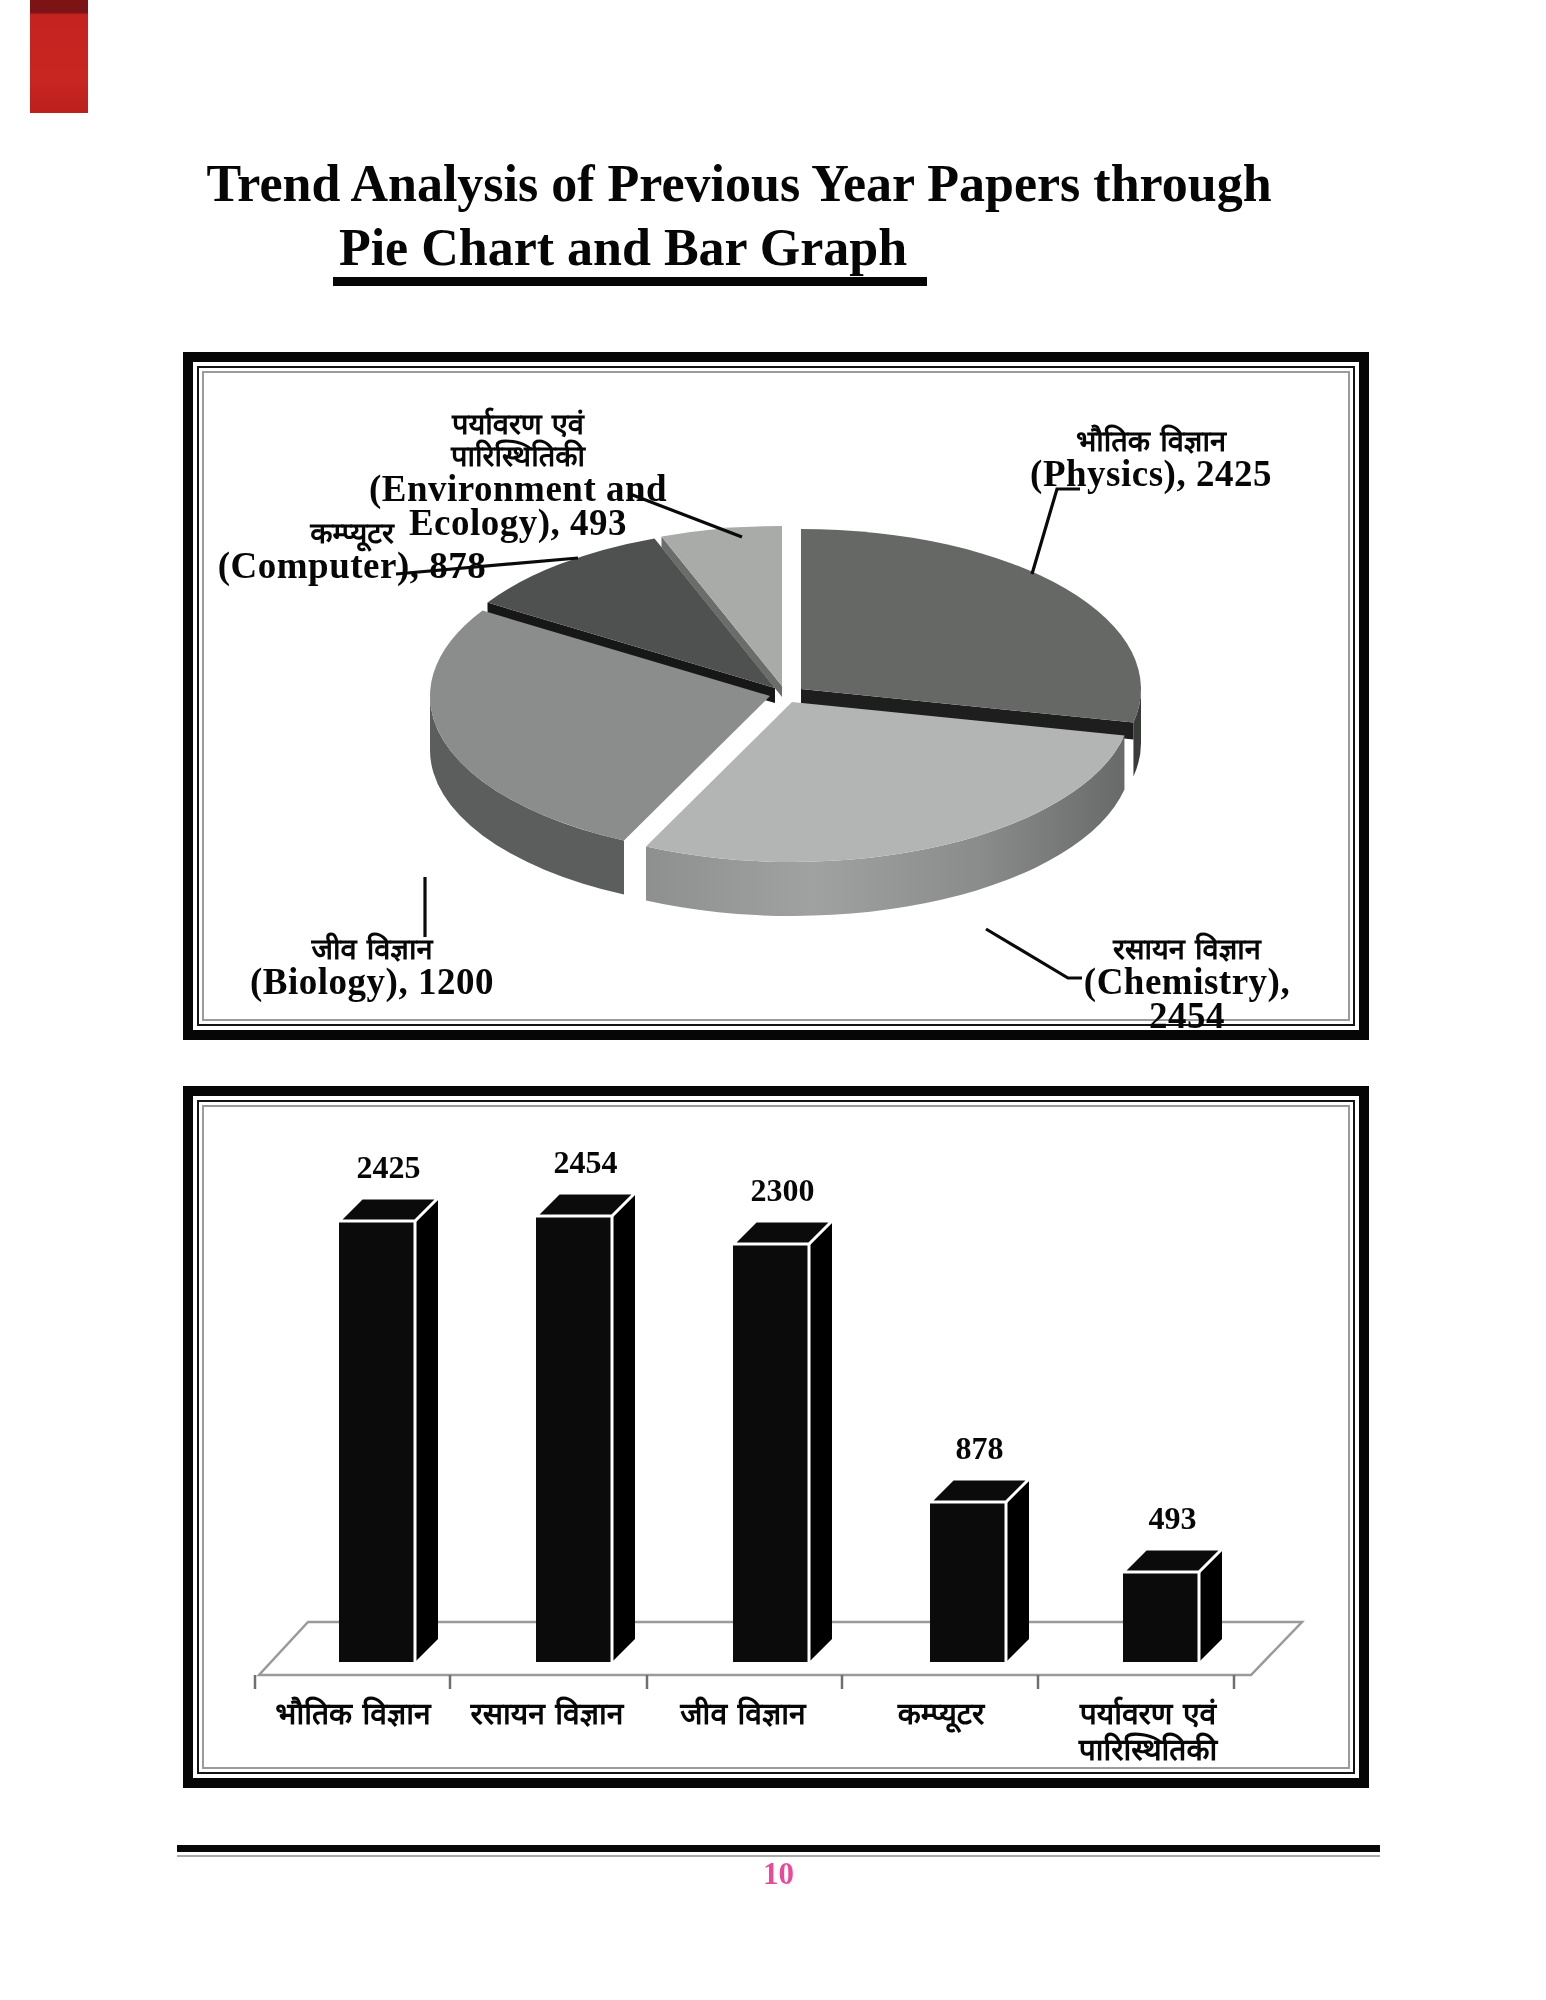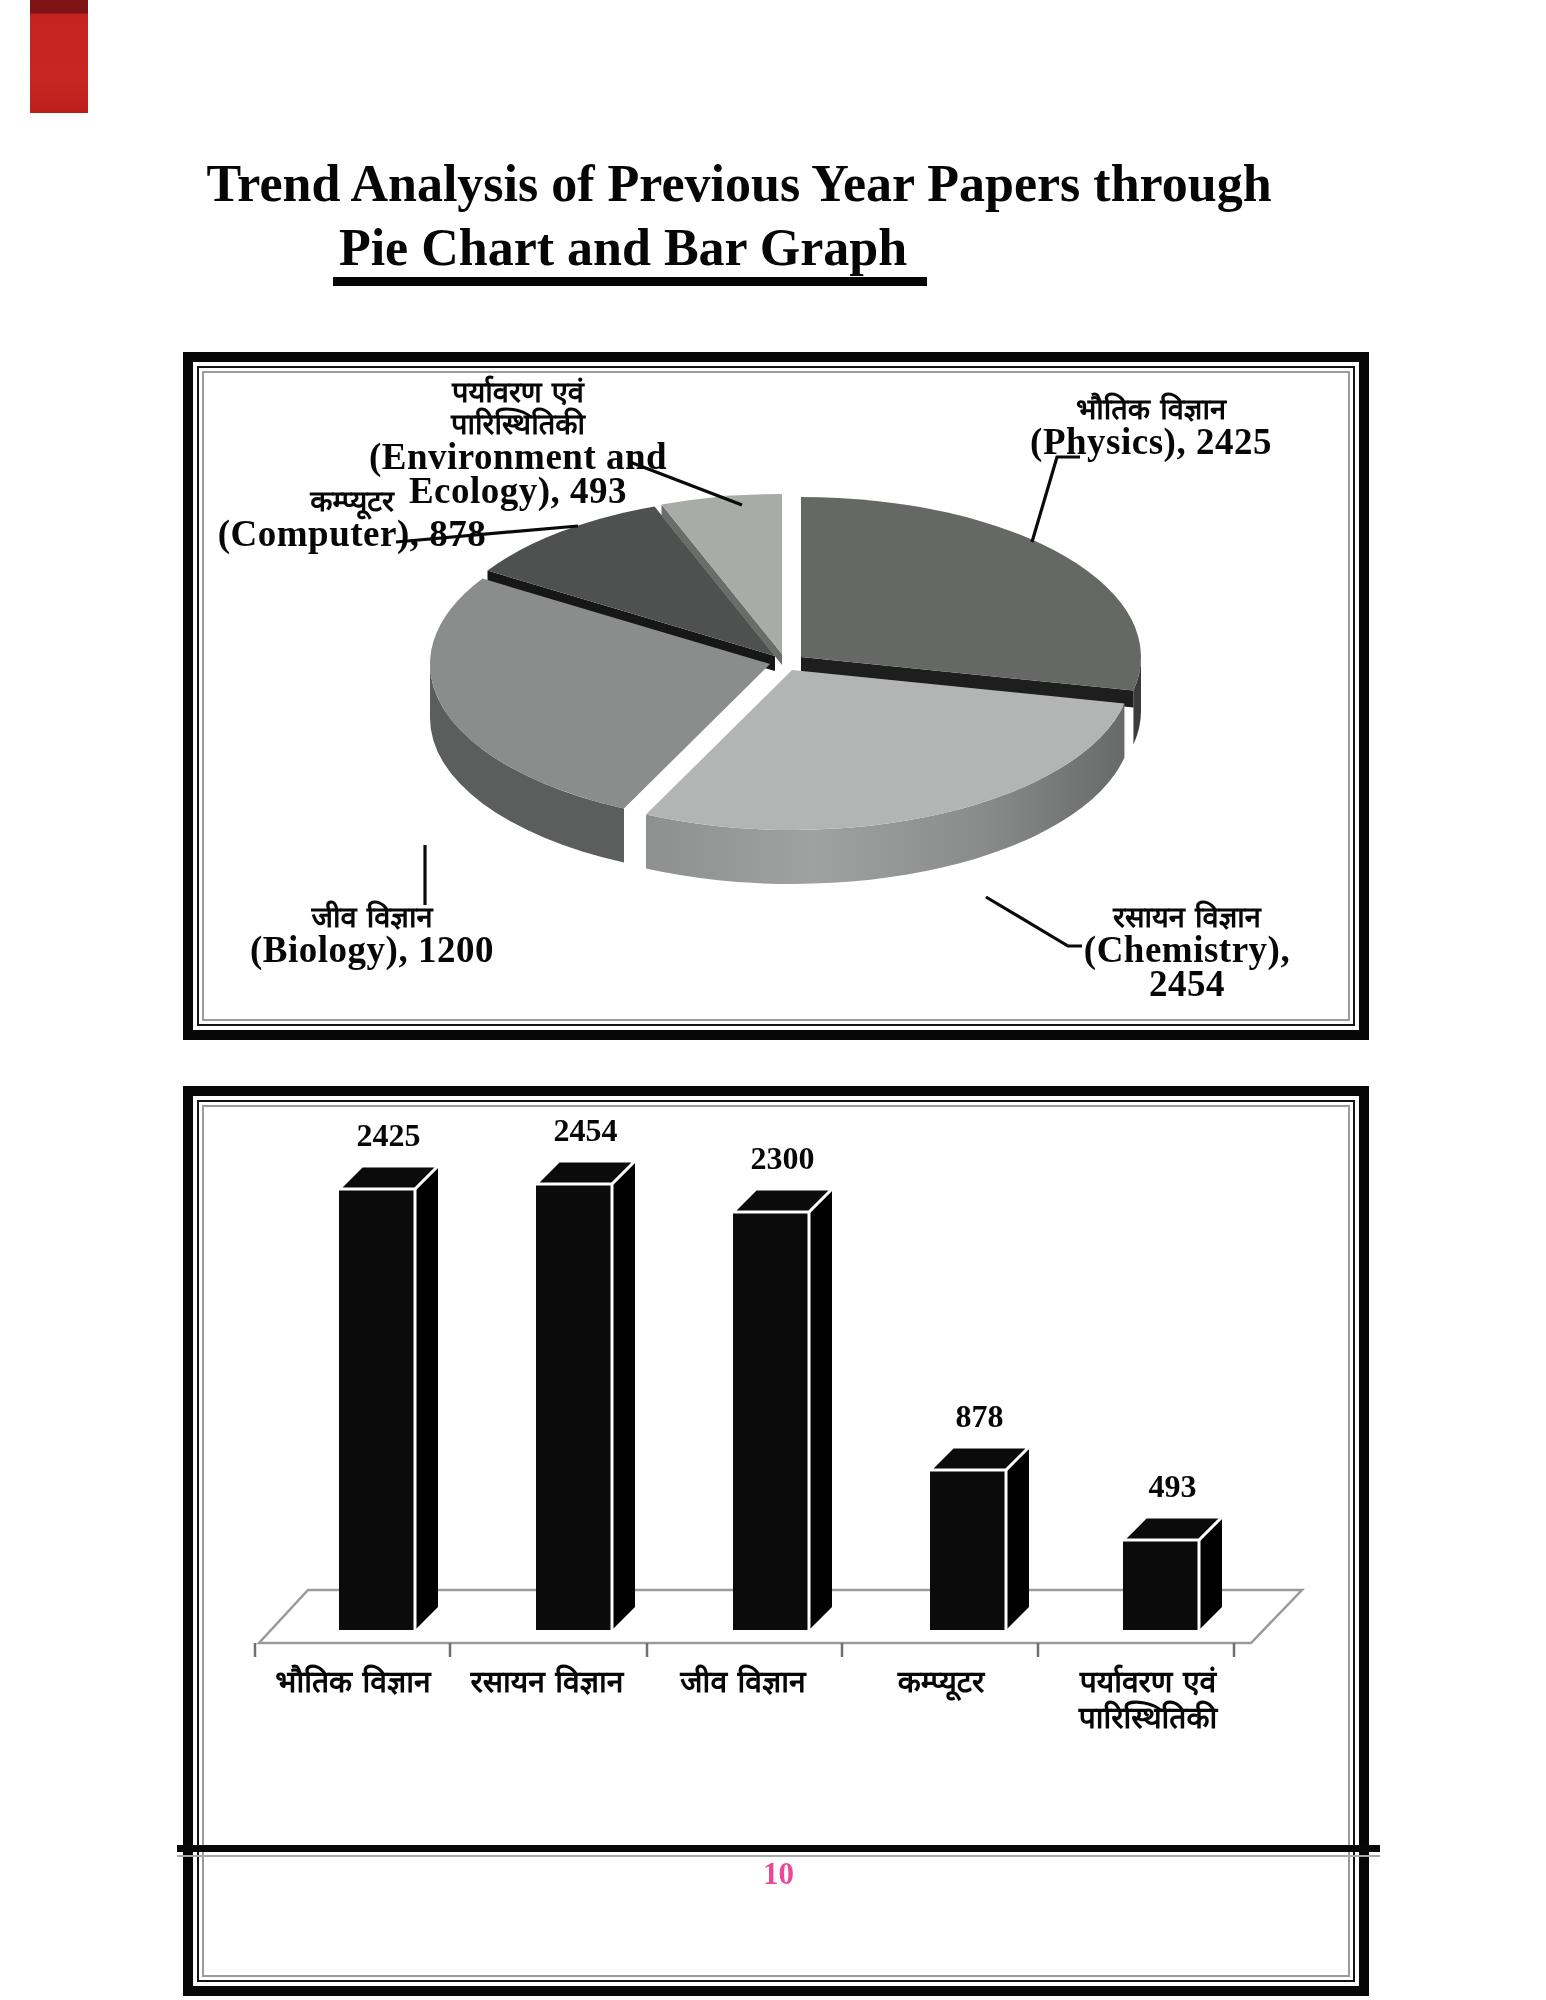--- a/index.html
+++ b/index.html
@@ -13,23 +13,23 @@
   
   .title-line1{position:absolute;left:0;top:156px;width:1478px;text-align:center;
     font-size:52px;font-weight:bold;color:#060606;letter-spacing:0px;line-height:56px;}
   .title-line2{position:absolute;left:0;top:220px;width:1260px;text-align:center;
     font-size:52px;font-weight:bold;color:#060606;line-height:56px;}
   .title-line2 .u{border-bottom:9px solid #050505;padding:0 20px 1px 6px;display:inline-block;}
   
   .frame{position:absolute;left:183px;width:1186px;border:10px solid #060606;box-sizing:border-box;background:#fff;}
   .frame-m1{position:absolute;inset:4px;border:2px solid #141414;}
   .frame-m2{position:absolute;inset:3px;border:2px solid #9b9b9b;}
-  .frame-content{position:absolute;inset:0;background:#ffffff;}
+  .frame-content{position:absolute;inset:0;background:#ffffff;margin-top:32px;}
   #pie-frame{top:352px;height:688px;}
-  #bar-frame{top:1086px;height:910px;}
+  #bar-frame{top:1086px;height:702px;}
   .chart-svg{position:absolute;left:0;top:0;}
   
   .pie-label{position:absolute;text-align:center;color:#070707;}
   .pie-label .hn{font-family:"DejaVu Sans","Liberation Sans",sans-serif;font-weight:bold;font-size:29px;line-height:32px;display:block;}
   .pie-label .en{font-weight:bold;font-size:37px;line-height:34px;display:block;letter-spacing:0.5px;}
   #lbl-environment{left:154px;top:3px;width:320px;}
   #lbl-physics{left:787px;top:20px;width:320px;}
   #lbl-computer{left:-2px;top:112px;width:300px;}
   #lbl-biology{left:38px;top:528px;width:260px;}
   #lbl-chemistry{left:853px;top:528px;width:260px;}

